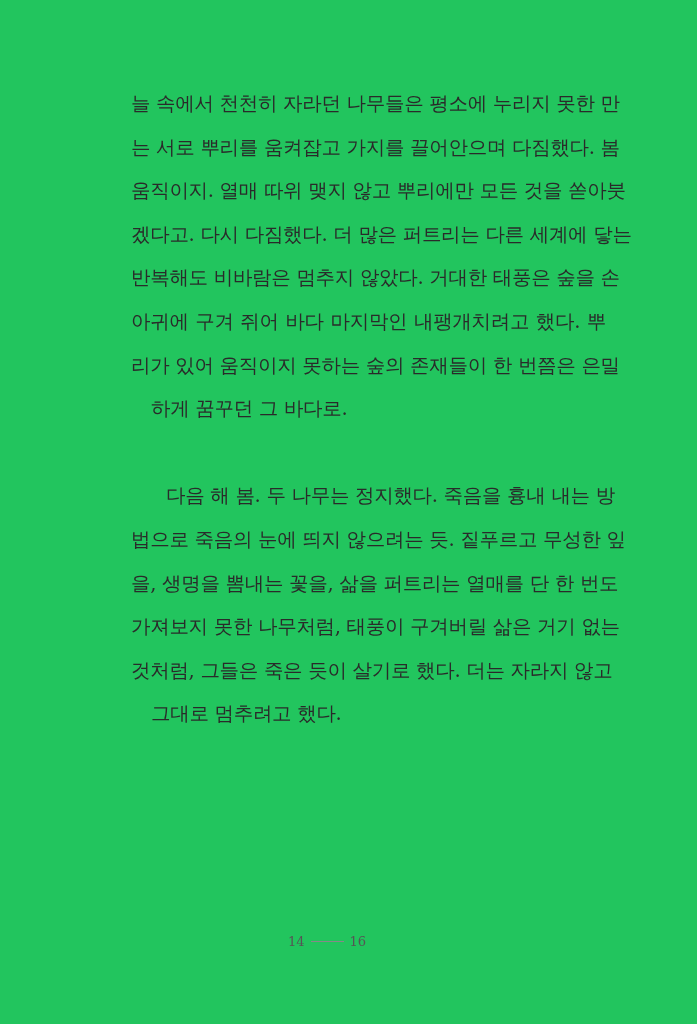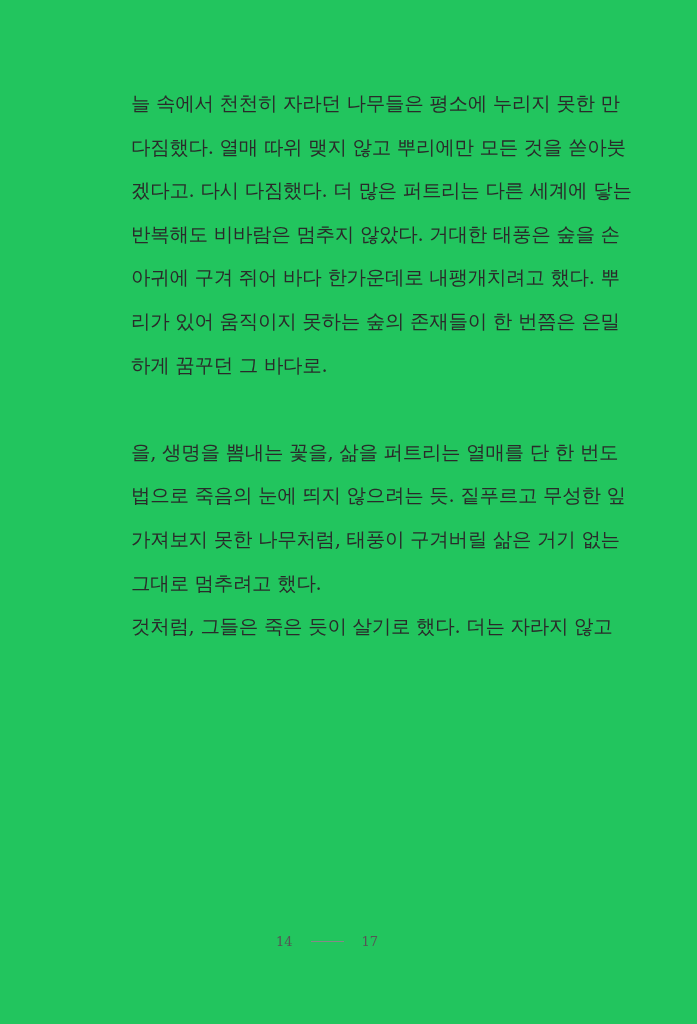--- a/index.html
+++ b/index.html
@@ -34,74 +34,77 @@
     .line {
       height: 43.6px;
       line-height: 43.6px;
       white-space: nowrap;
       text-align: justify;
       text-align-last: justify;
       letter-spacing: -0.3px;
     }
     .line.last {
       text-align-last: left;
+      margin-left: 20px;
     }
     .line.indent {
       padding-left: 35px;
     }
     .para-gap {
       height: 43.6px;
     }
     .folio {
       position: absolute;
       top: 934px;
       left: 0;
       width: 654px;
       text-align: right;
       font-family: "DejaVu Serif", "Liberation Serif", serif;
       font-size: 13px;
       color: #555555;
       display: flex;
       justify-content: center;
       align-items: center;
-      gap: 18px;
+      gap: 6px;
     }
     .folio .dash {
       display: inline-block;
       width: 33px;
       height: 1px;
       background: #888888;
     }
   </style>
 </head>
 <body>
 
 <div class="page">
   <div class="text-block">
 
     <div>
       <div class="line">늘 속에서 천천히 자라던 나무들은 평소에 누리지 못한 만</div>
-      <div class="line">다짐했다. 열매 따위 맺지 않고 뿌리에만 모든 것을 쏟아붓</div>
+      <div class="line">는 서로 뿌리를 움켜잡고 가지를 끌어안으며 다짐했다. 봄</div>
+      <div class="line">움직이지. 열매 따위 맺지 않고 뿌리에만 모든 것을 쏟아붓</div>
       <div class="line">겠다고. 다시 다짐했다. 더 많은 퍼트리는 다른 세계에 닿는</div>
       <div class="line">반복해도 비바람은 멈추지 않았다. 거대한 태풍은 숲을 손</div>
-      <div class="line">아귀에 구겨 쥐어 바다 한가운데로 내팽개치려고 했다. 뿌</div>
+      <div class="line">아귀에 구겨 쥐어 바다 마지막인 내팽개치려고 했다. 뿌</div>
       <div class="line">리가 있어 움직이지 못하는 숲의 존재들이 한 번쯤은 은밀</div>
       <div class="line last">하게 꿈꾸던 그 바다로.</div>
     </div>
 
     <div class="para-gap"></div>
 
     <div>
+      <div class="line indent">다음 해 봄. 두 나무는 정지했다. 죽음을 흉내 내는 방</div>
+      <div class="line">법으로 죽음의 눈에 띄지 않으려는 듯. 짙푸르고 무성한 잎</div>
       <div class="line">을, 생명을 뽐내는 꽃을, 삶을 퍼트리는 열매를 단 한 번도</div>
-      <div class="line">법으로 죽음의 눈에 띄지 않으려는 듯. 짙푸르고 무성한 잎</div>
       <div class="line">가져보지 못한 나무처럼, 태풍이 구겨버릴 삶은 거기 없는</div>
+      <div class="line">것처럼, 그들은 죽은 듯이 살기로 했다. 더는 자라지 않고</div>
       <div class="line last">그대로 멈추려고 했다.</div>
-      <div class="line">것처럼, 그들은 죽은 듯이 살기로 했다. 더는 자라지 않고</div>
     </div>
 
   </div>
 
   <div class="folio">
     <span>14</span>
     <span class="dash"></span>
-    <span>17</span>
+    <span>16</span>
   </div>
 </div>
 
 </body></html>

